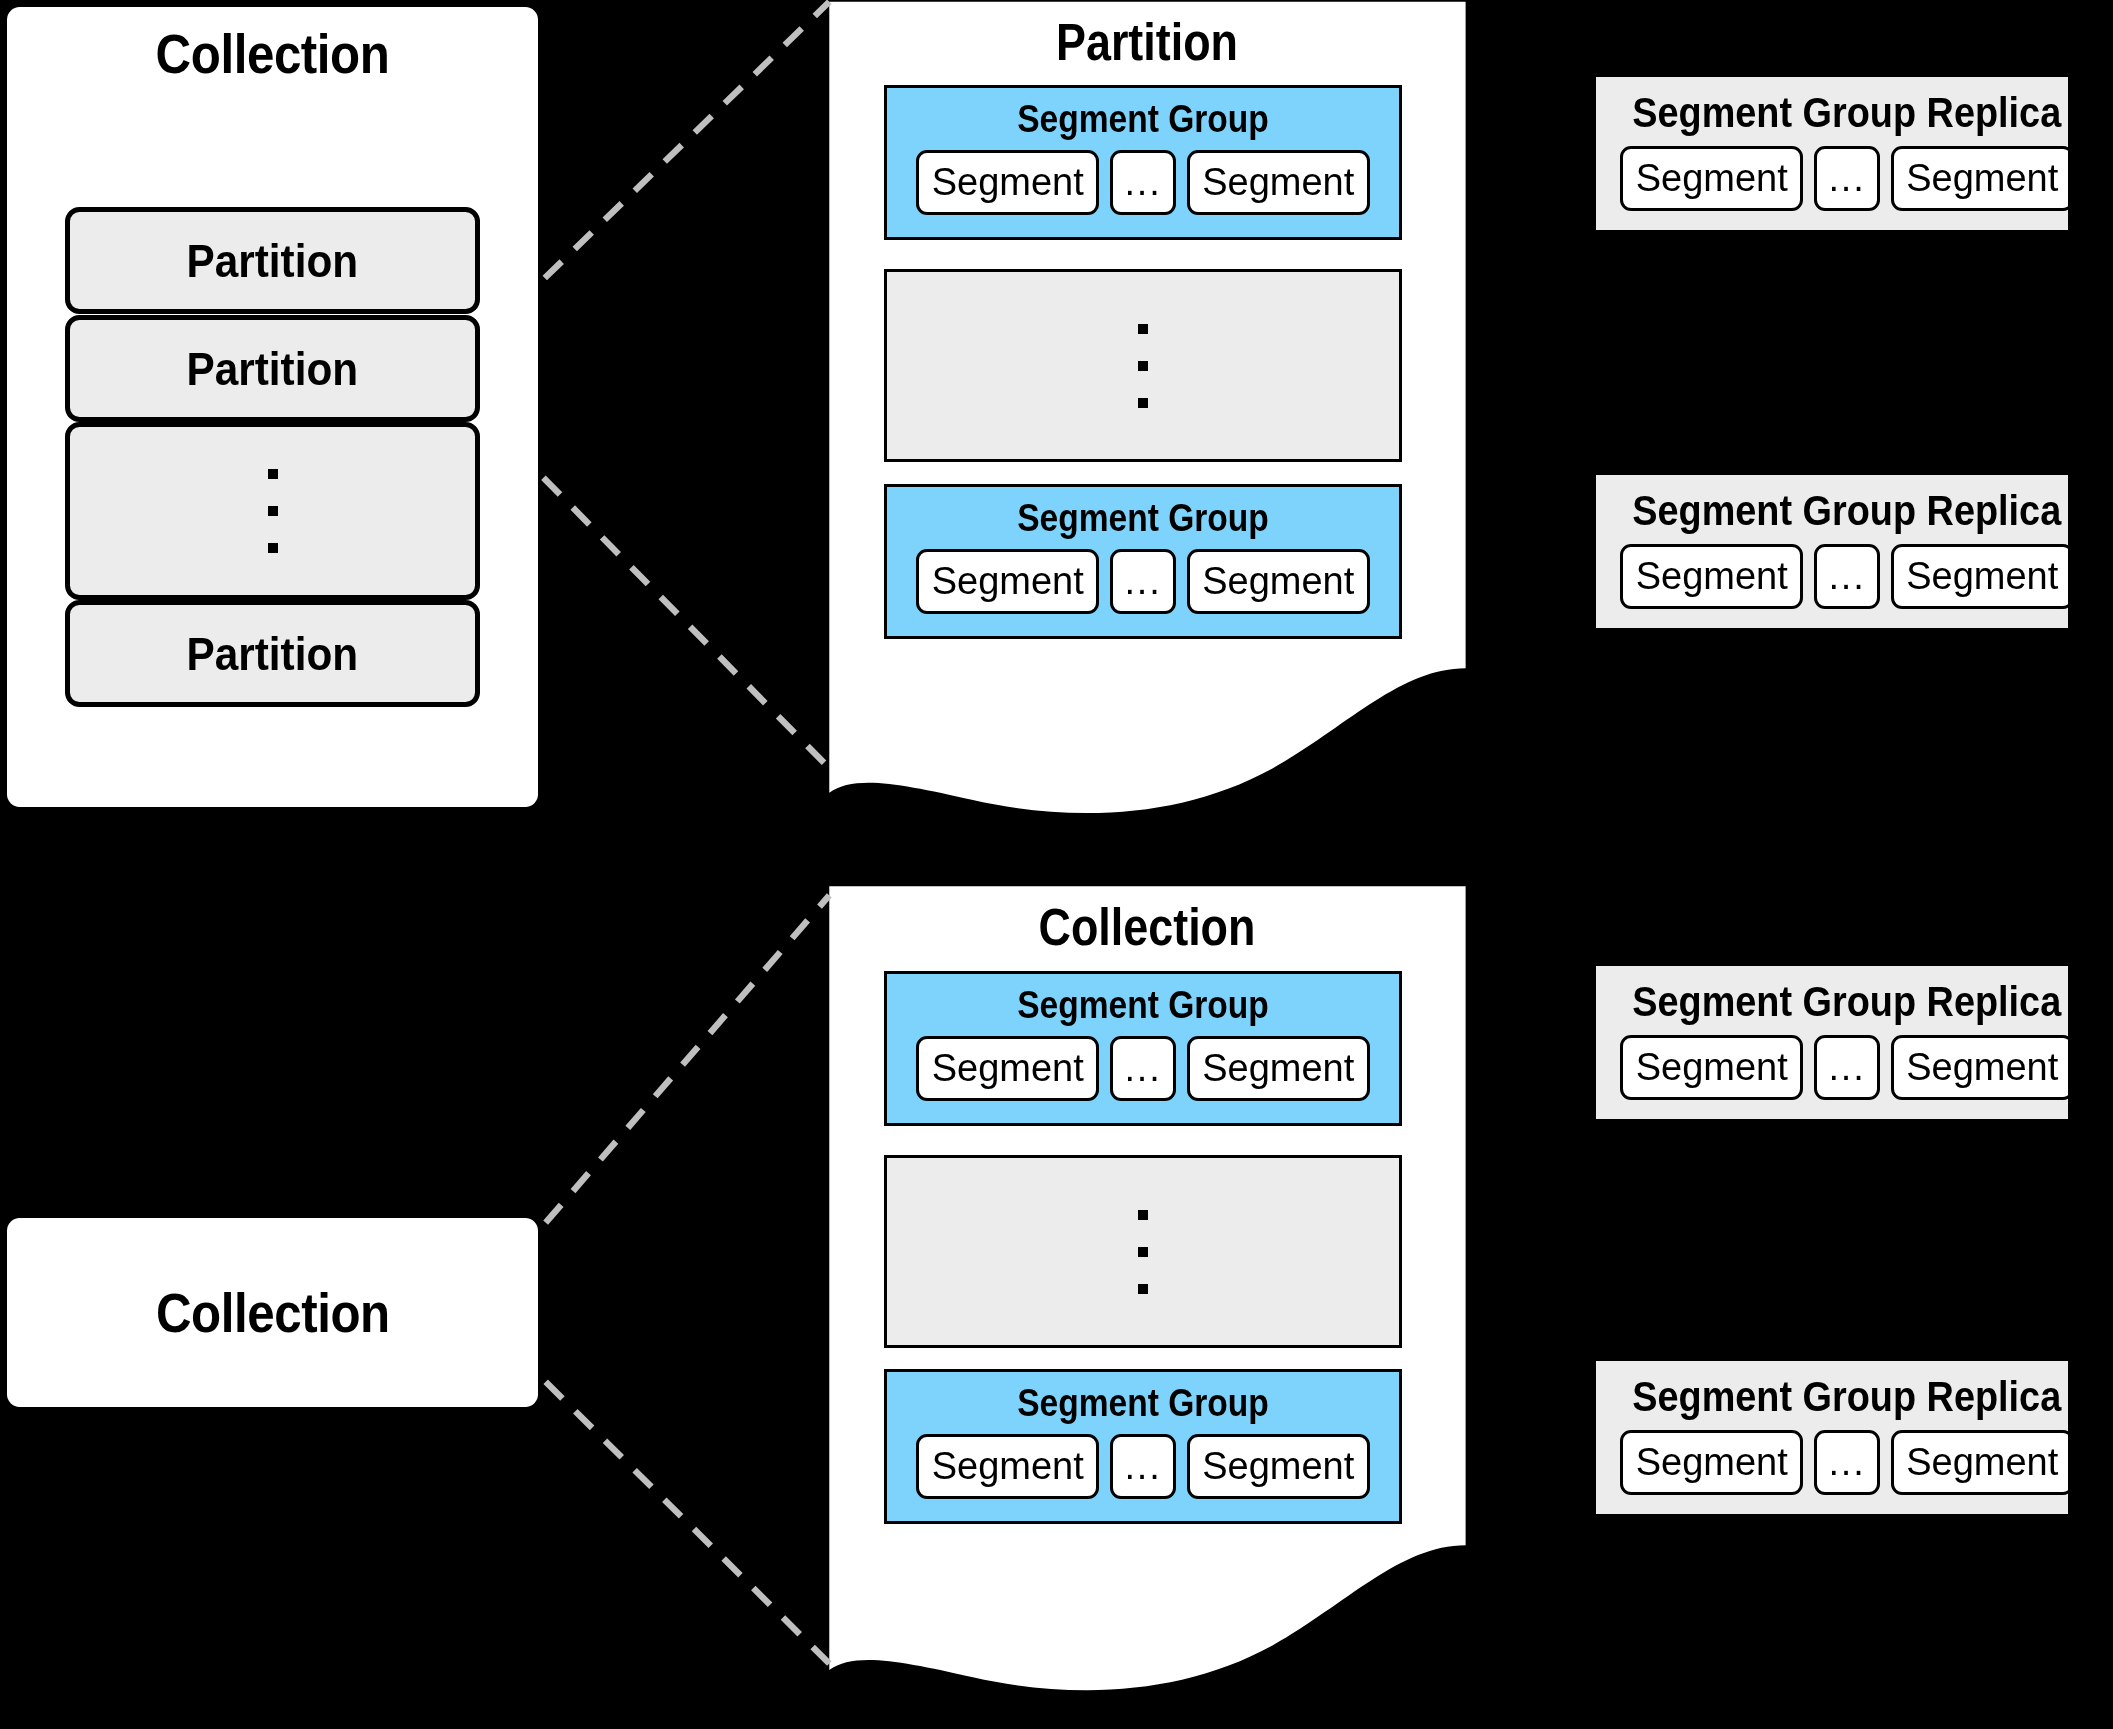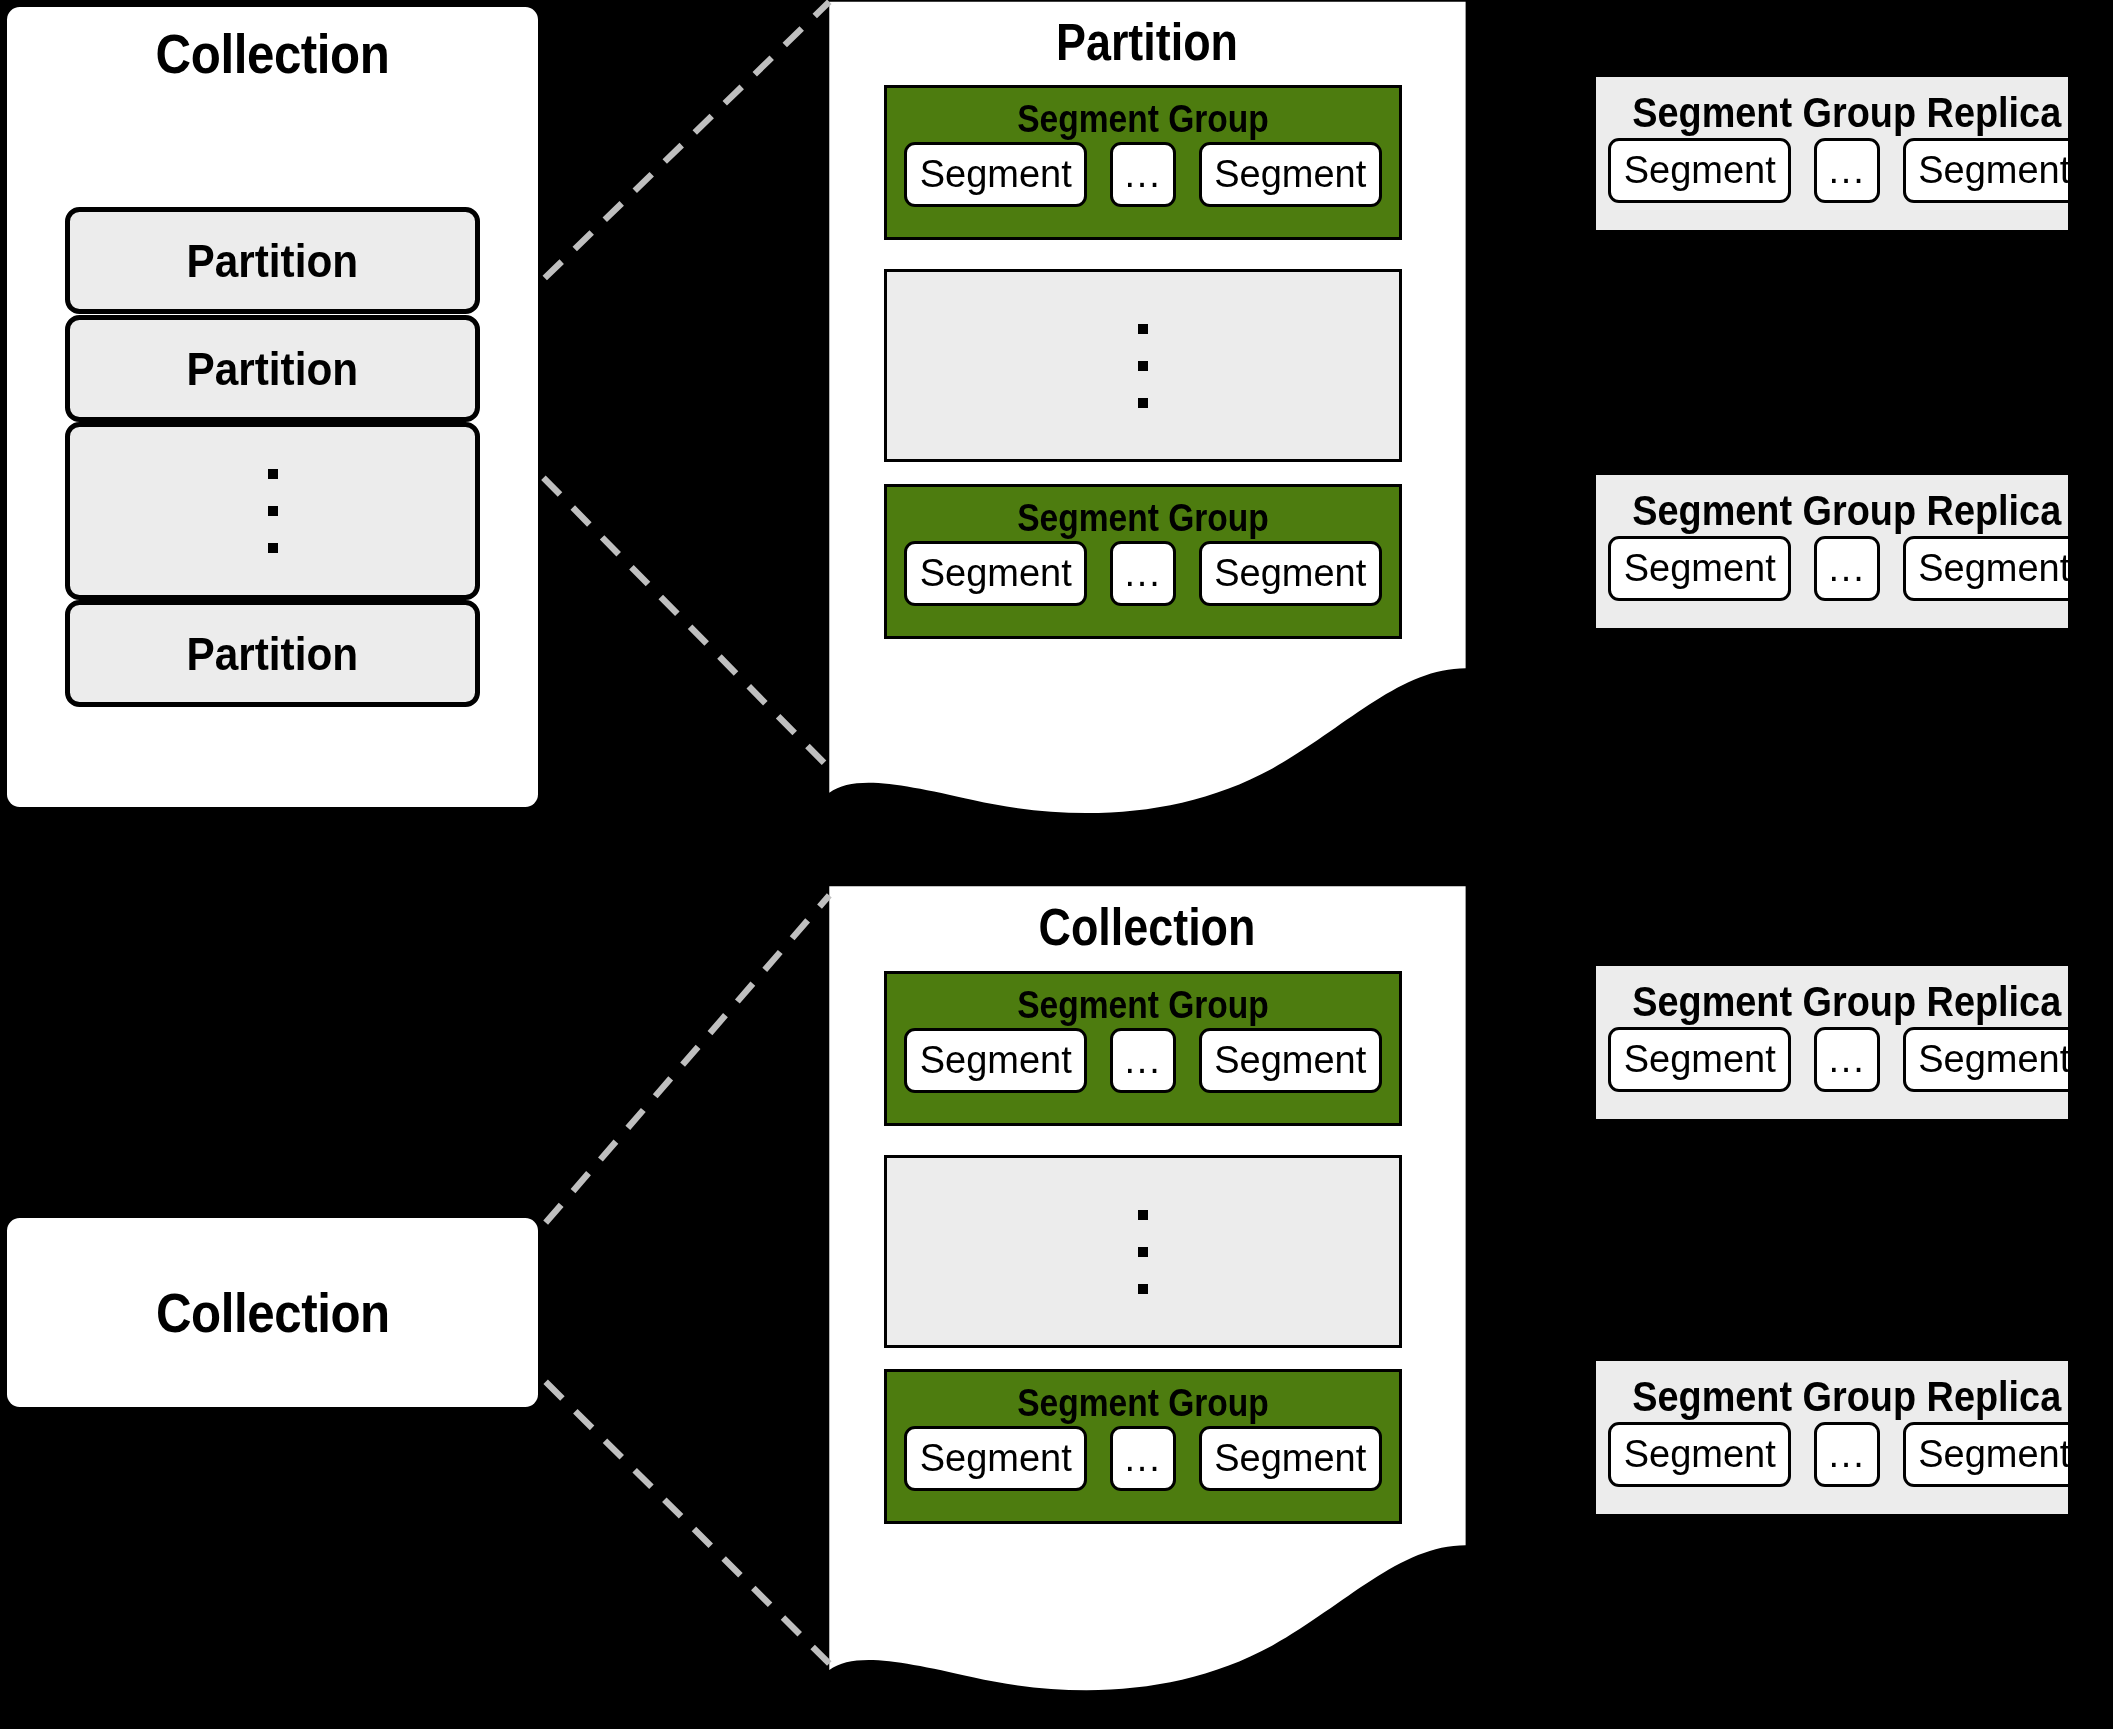--- a/index.html
+++ b/index.html
@@ -92,40 +92,40 @@
     font-size: 51px;
     color: #000;
     text-align: center;
     transform: scaleX(0.88);
     white-space: nowrap;
   }
 
   
   .seg-group {
     position: absolute;
-    background: #4d7c0f;
+    background: #7dd3fc;
     border: 3.6px solid #000000;
     box-sizing: border-box;
   }
   .seg-group-title {
     font-family: "Liberation Sans", sans-serif;
     font-weight: bold;
     font-size: 39px;
     color: #000;
     text-align: center;
     transform: scaleX(0.86);
     white-space: nowrap;
     margin-top: 9px;
   }
   .seg-row {
     display: flex;
     align-items: center;
     justify-content: center;
-    gap: 23px;
-    margin-top: 1px;
+    gap: 11px;
+    margin-top: 9px;
   }
   .seg-box {
     background: #ffffff;
     border: 3.6px solid #000000;
     border-radius: 11px;
     box-sizing: border-box;
     font-family: "Liberation Sans", sans-serif;
     font-weight: normal;
     font-size: 38px;
     color: #000;

